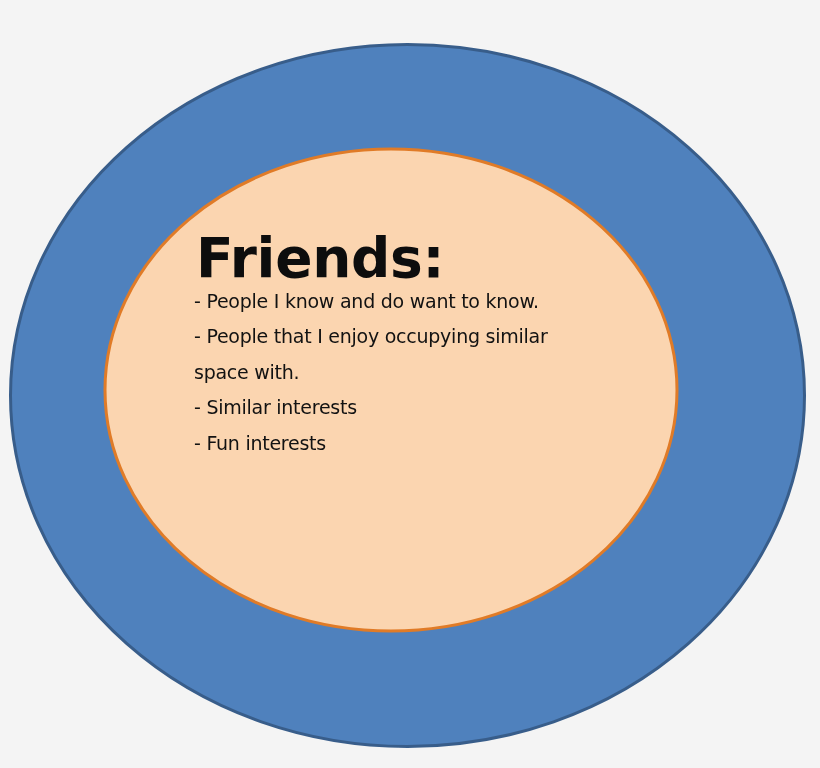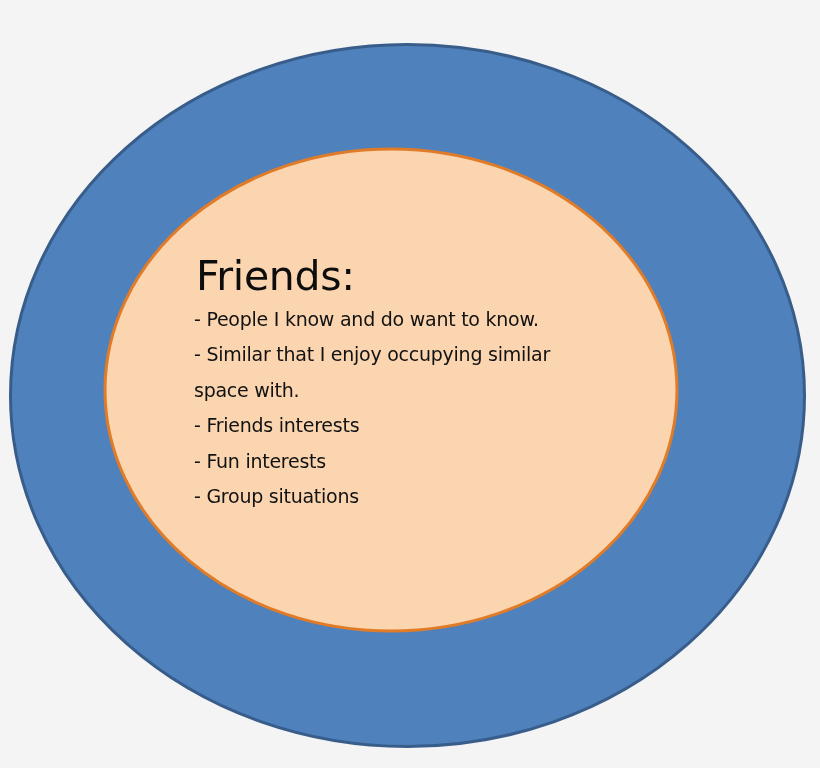--- a/index.html
+++ b/index.html
@@ -28,26 +28,26 @@
   }
   .text-layer {
     position: absolute;
     left: 194px;
     top: 234px;
     width: 470px;
     pointer-events: none;
   }
   .group-title {
     font-family: "DejaVu Sans", sans-serif;
-    font-weight: normal;
-    font-size: 41px;
+    font-weight: bold;
+    font-size: 55px;
     line-height: 48px;
     color: #0D0D0D;
     letter-spacing: -0.3px;
-    margin: 18px 0 2px 2px;
+    margin: 0 0 2px 2px;
     white-space: nowrap;
   }
   .bullet-list {
     list-style: none;
     margin: 0;
     padding: 0;
   }
   .bullet-item {
     font-family: "DejaVu Sans", sans-serif;
     font-weight: 400;
@@ -67,20 +67,19 @@
 
   <svg id="venn-svg" viewBox="0 0 820 768" xmlns="http://www.w3.org/2000/svg">
     <ellipse id="outer-ellipse" cx="407.5" cy="395.5" rx="397" ry="351" fill="#4F81BD" stroke="#385D8A" stroke-width="3"></ellipse>
     <ellipse id="inner-ellipse" cx="391" cy="390" rx="286" ry="241" fill="#FBD5B0" stroke="#E07B27" stroke-width="3"></ellipse>
   </svg>
 
   <div class="text-layer">
     <div class="group-title">Friends:</div>
     <ul class="bullet-list">
       <li class="bullet-item">- People I know and do want to know.</li>
-      <li class="bullet-item">- Similar that I enjoy occupying similar space with.</li>
-      <li class="bullet-item">- Friends interests</li>
+      <li class="bullet-item">- People that I enjoy occupying similar space with.</li>
+      <li class="bullet-item">- Similar interests</li>
       <li class="bullet-item">- Fun interests</li>
-      <li class="bullet-item">- Group situations</li>
     </ul>
   </div>
 
 </div>
 
 </body></html>

